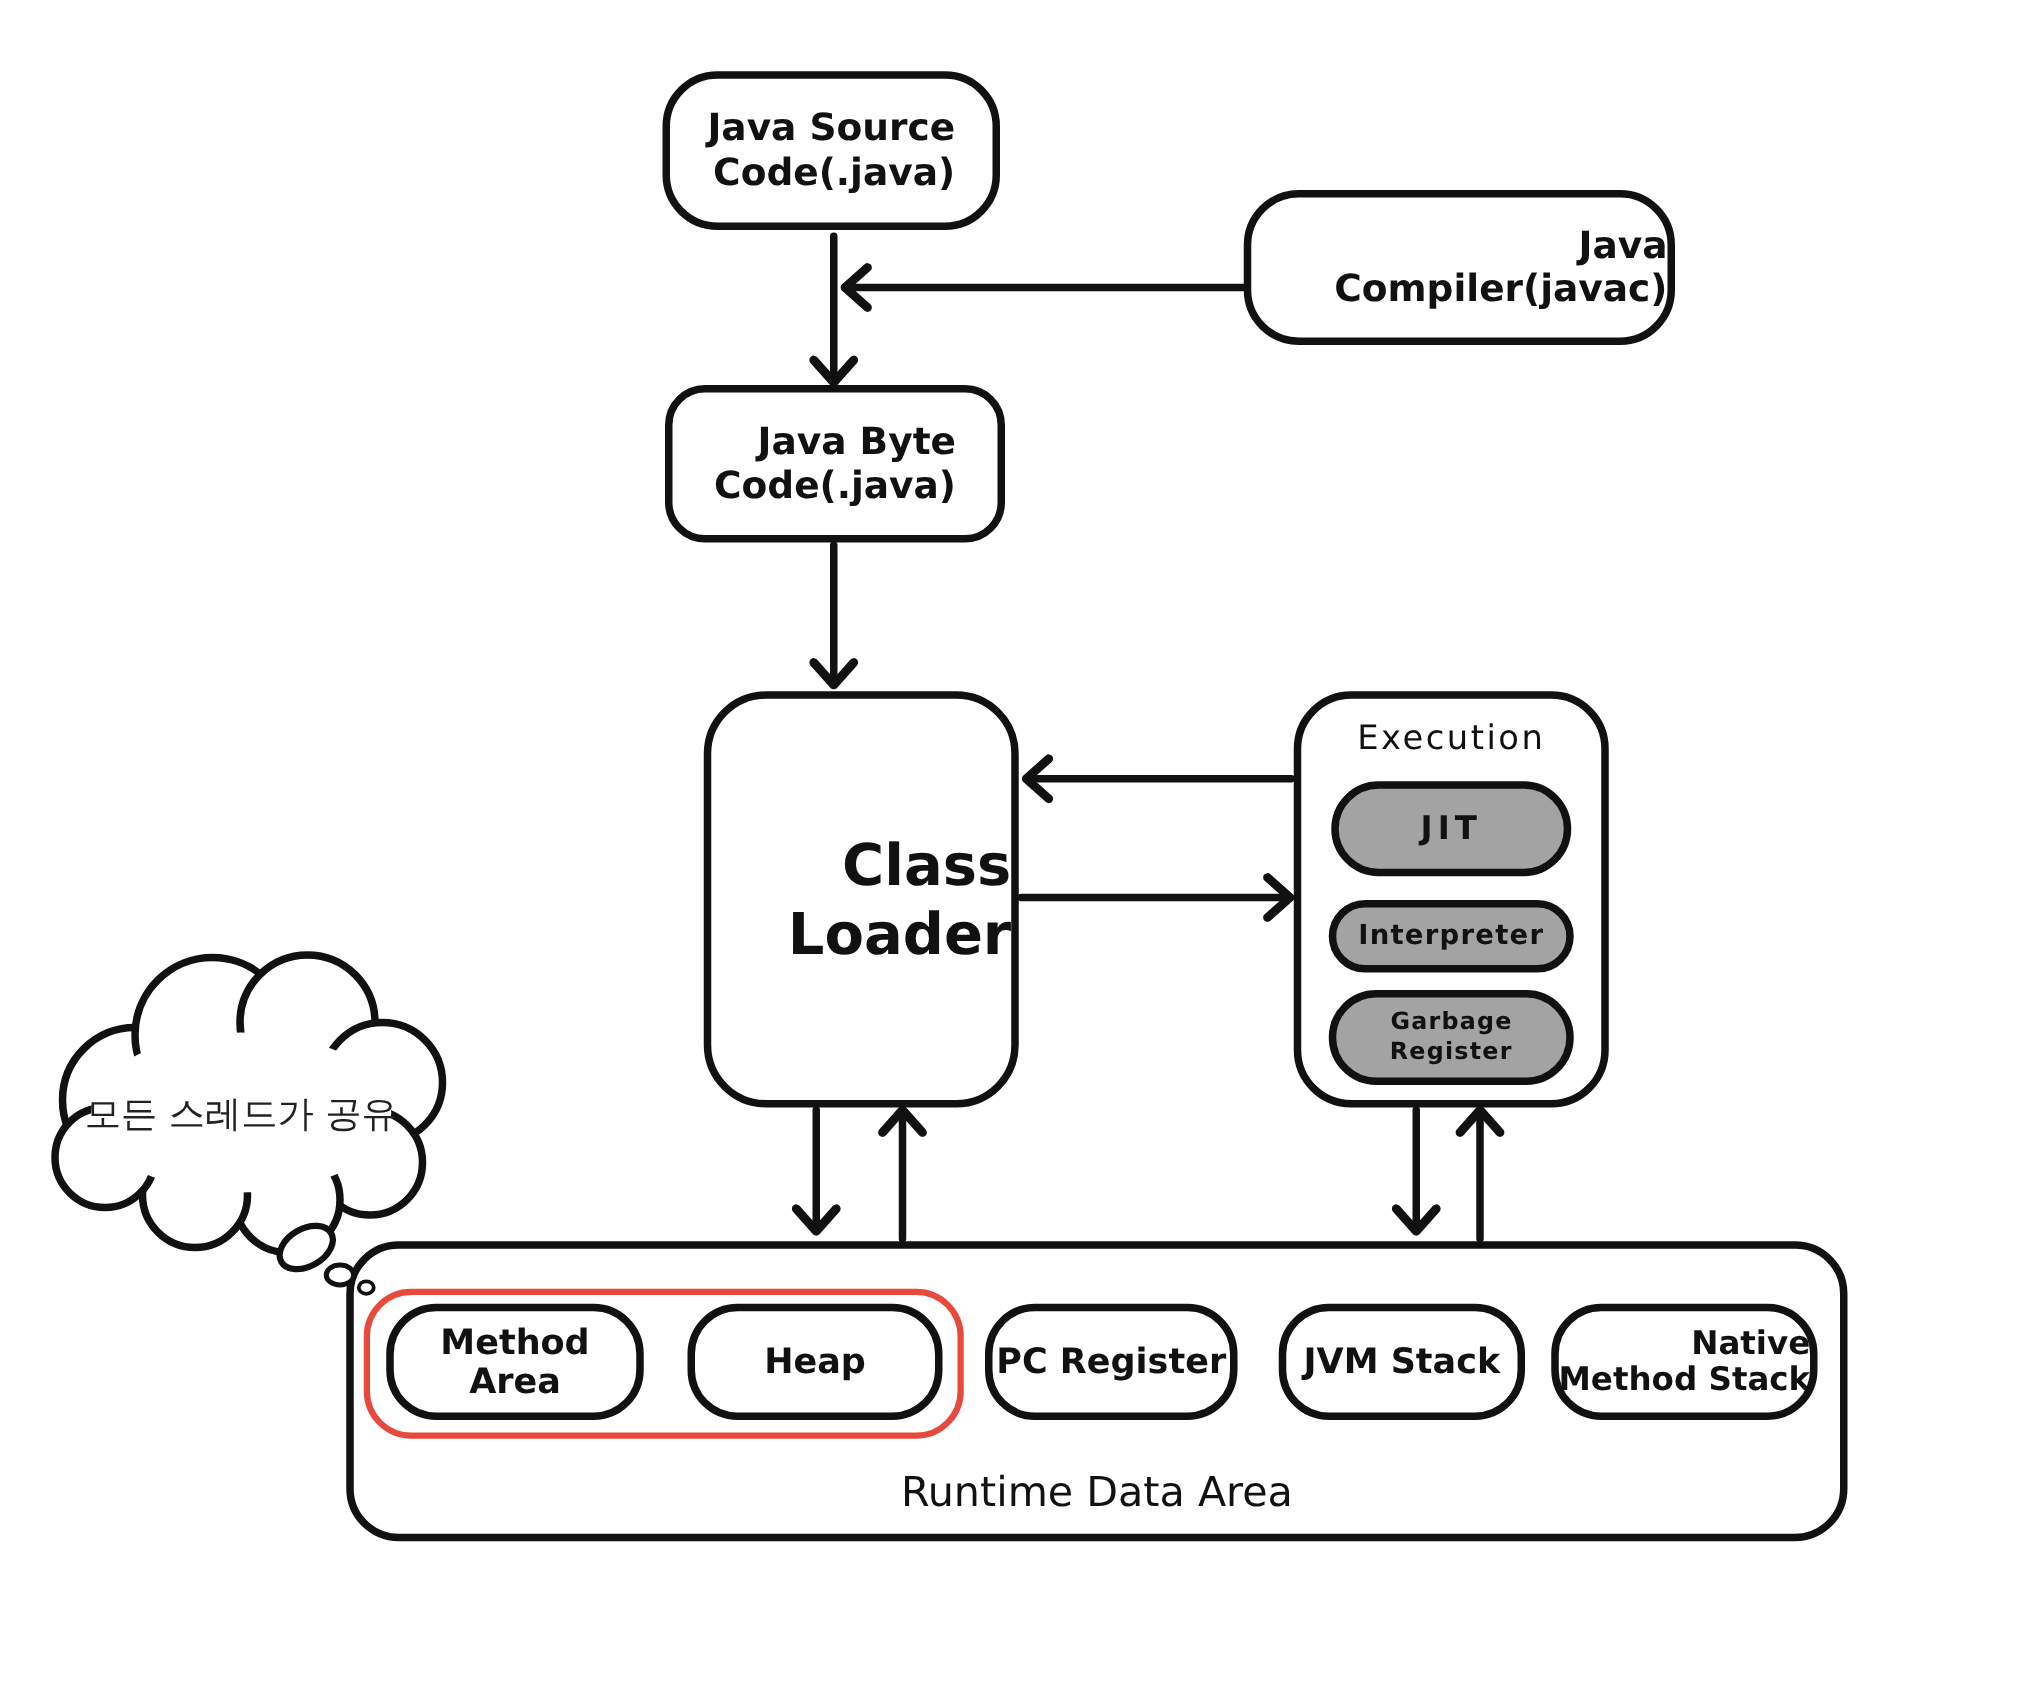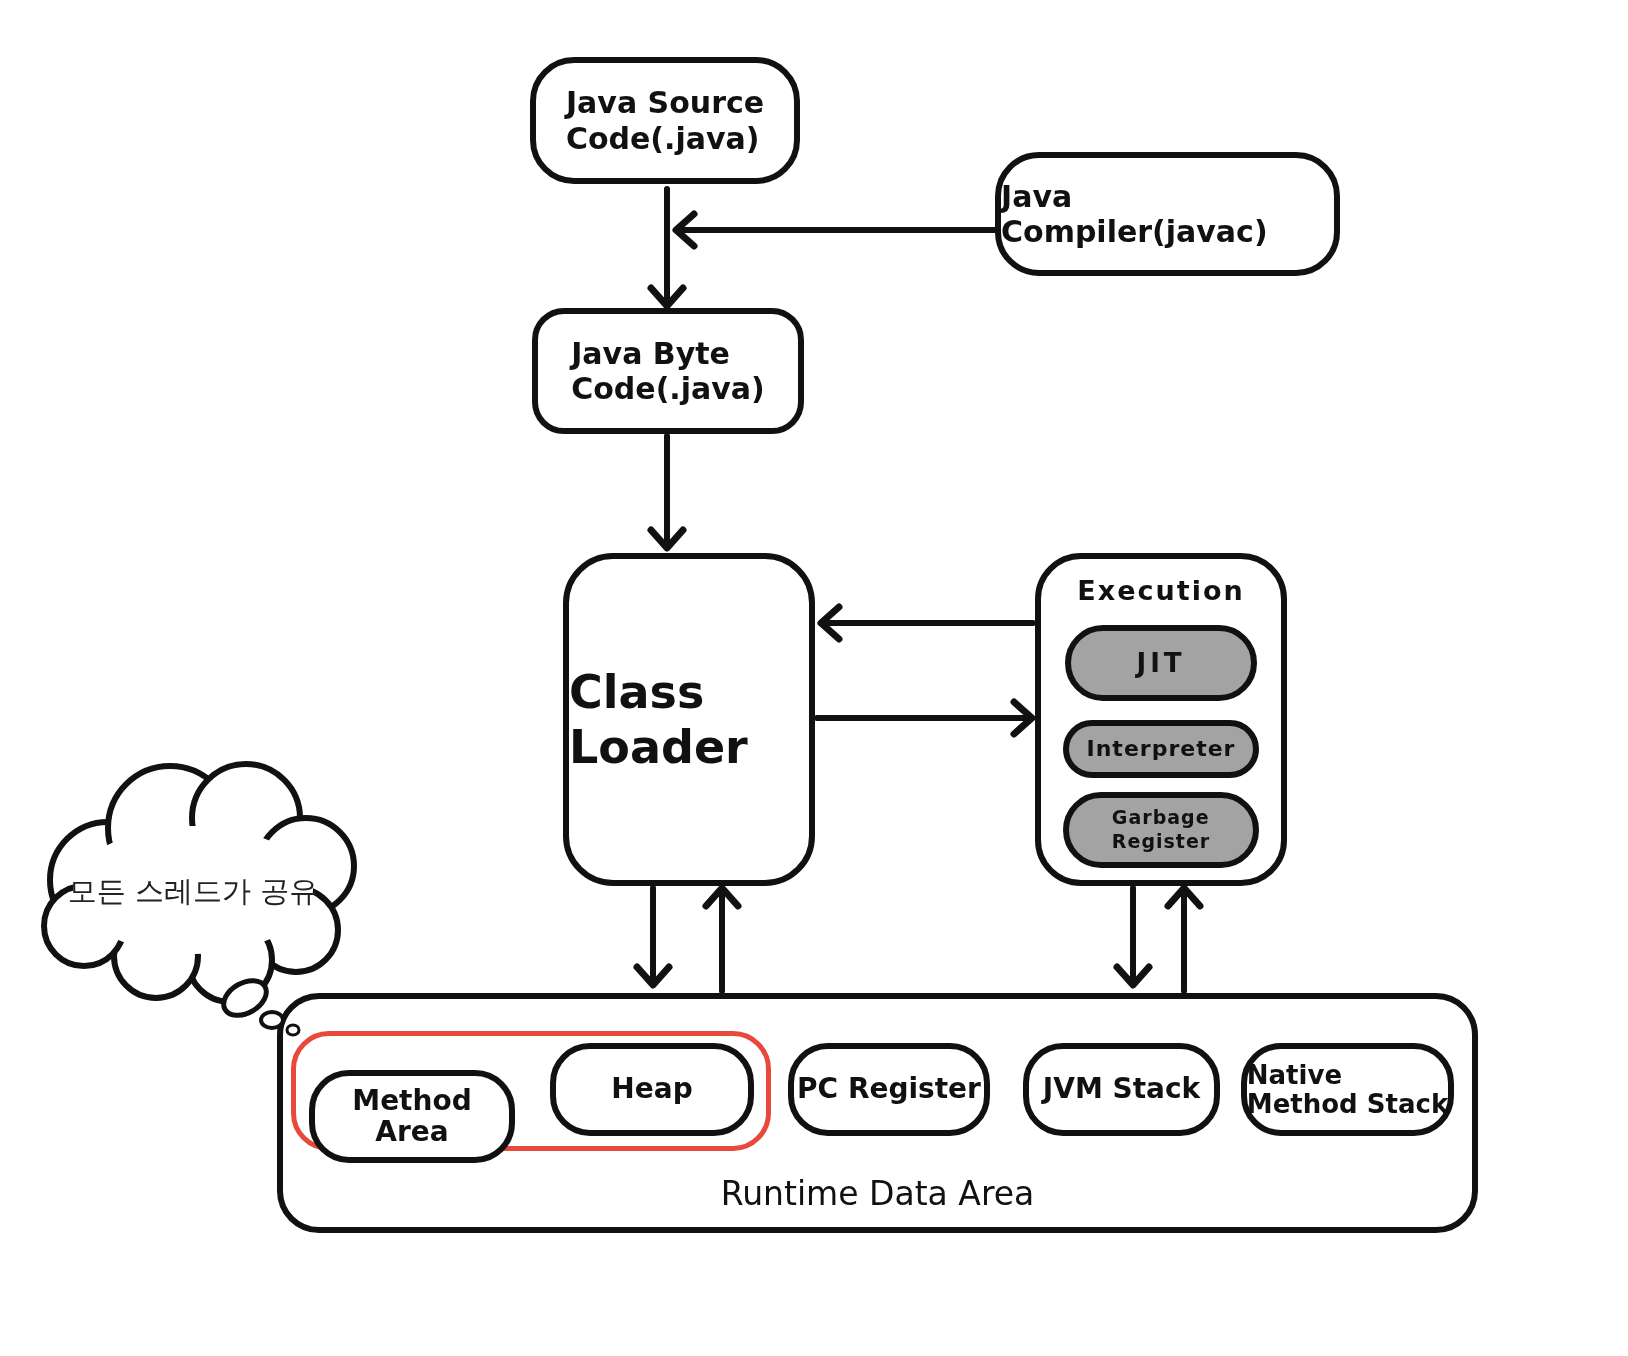--- a/index.html
+++ b/index.html
@@ -9,45 +9,45 @@
     background:var(--bg); overflow:hidden;
     font-family:"DejaVu Sans","Liberation Sans",sans-serif;
     color:var(--ink);
   }
   .box {
     position:absolute; box-sizing:border-box;
     border:6px solid var(--ink); background:#fff;
     display:flex; align-items:center; justify-content:center;
     text-align:center; font-weight:bold; line-height:1.18;
   }
-  .lbl { text-align:left; }
+  .lbl { text-align:right; }
   
   .java-source   { left:530px; top:57px;  width:270px; height:127px; border-radius:44px; font-size:30px; }
   .java-compiler { left:995px; top:152px; width:345px; height:124px; border-radius:44px; font-size:30px; }
   .java-bytecode { left:532px; top:308px; width:272px; height:126px; border-radius:32px; font-size:30px; }
   .class-loader  { left:563px; top:553px; width:252px; height:333px; border-radius:50px; font-size:46px; }
   .execution     { left:1035px; top:553px; width:252px; height:333px; border-radius:46px;
                    display:block; }
   .execution-title { position:absolute; left:0; right:0; top:16px; text-align:center;
-                   font-size:27px; font-weight:bold; letter-spacing:2px; }
+                   font-size:27px; font-weight:normal; letter-spacing:2px; }
   .exec-pill { position:absolute; box-sizing:border-box; border:6px solid var(--ink);
                    background:#a3a3a3; display:flex; align-items:center; justify-content:center;
                    text-align:center; font-weight:bold; }
   .pill-jit         { left:24px; top:66px;  width:192px; height:76px; border-radius:38px; font-size:26px; letter-spacing:4px; }
   .pill-interpreter { left:22px; top:161px; width:196px; height:58px; border-radius:29px; font-size:22px; letter-spacing:1px; }
   .pill-gc          { left:22px; top:233px; width:196px; height:76px; border-radius:38px; font-size:19px; letter-spacing:1px; line-height:1.25; }
   
   .runtime { left:277px; top:993px; width:1201px; height:240px; border-radius:42px; display:block; }
   .red-group { position:absolute; left:8px; top:32px; width:480px; height:120px;
                border:5px solid var(--red); border-radius:38px; box-sizing:border-box; background:transparent; }
   .area-pill { position:absolute; top:44px; height:93px; box-sizing:border-box;
                border:6px solid var(--ink); border-radius:40px; background:#fff;
                display:flex; align-items:center; justify-content:center;
                font-weight:bold; font-size:28px; text-align:center; line-height:1.1; }
-  .pill-method { left:26px;  width:206px;margin-top:27px; }
+  .pill-method { left:26px;  width:206px; }
   .pill-heap   { left:267px; width:204px; }
   .pill-pc     { left:505px; width:202px; }
   .pill-jvm    { left:740px; width:197px; }
   .pill-native { left:958px; width:213px; font-size:26px; white-space:nowrap; }
   .runtime-label { position:absolute; left:0; right:0; top:176px; text-align:center;
                font-size:33px; font-weight:normal; }
   
   .overlay { position:absolute; left:0; top:0; width:1628px; height:1356px; pointer-events:none; }
   .cloud-text { font-size:29px; font-family:"DejaVu Sans","Liberation Sans",sans-serif; fill:#222; }
 </style>

